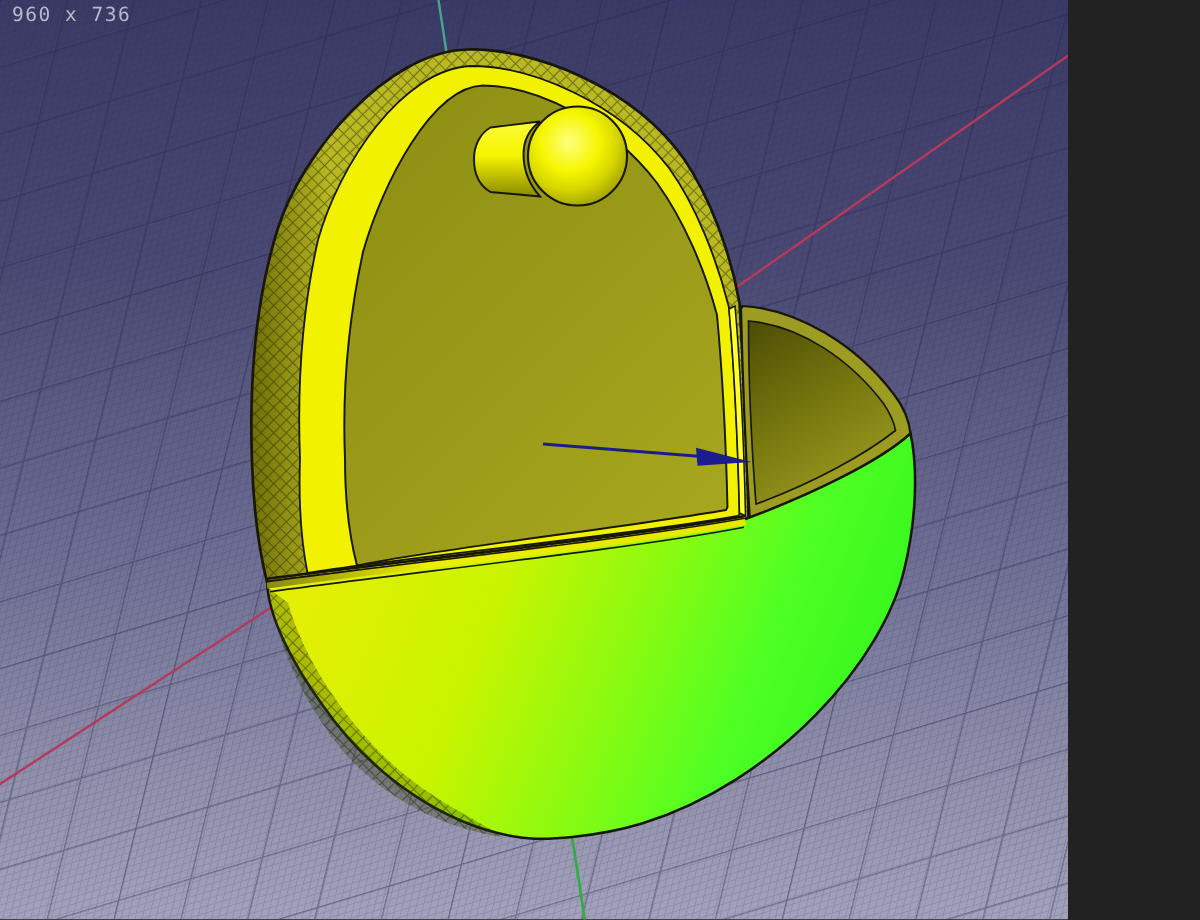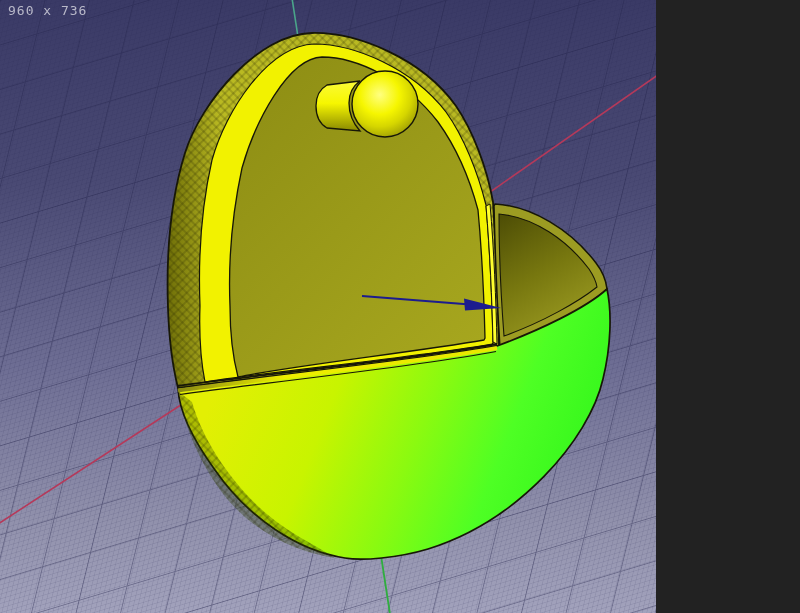--- a/index.html
+++ b/index.html
@@ -1,18 +1,18 @@
 <!DOCTYPE html>
 <html><head>
 <meta charset="utf-8">
 <style>
   html,body{margin:0;padding:0;background:#222;}
   .viewport{
     position:relative;
-    width:656px;height:613px;
+    width:712px;height:613px;
     overflow:hidden;
     font-family:"DejaVu Sans","Liberation Sans",sans-serif;
   }
   .viewport svg{position:absolute;left:0;top:0;}
   .size-label{
     position:absolute;left:8px;top:3px;
     font-family:"DejaVu Sans Mono","Liberation Mono",monospace;
     font-size:13px;letter-spacing:1px;
     color:#b9b9c9;
     user-select:none;

